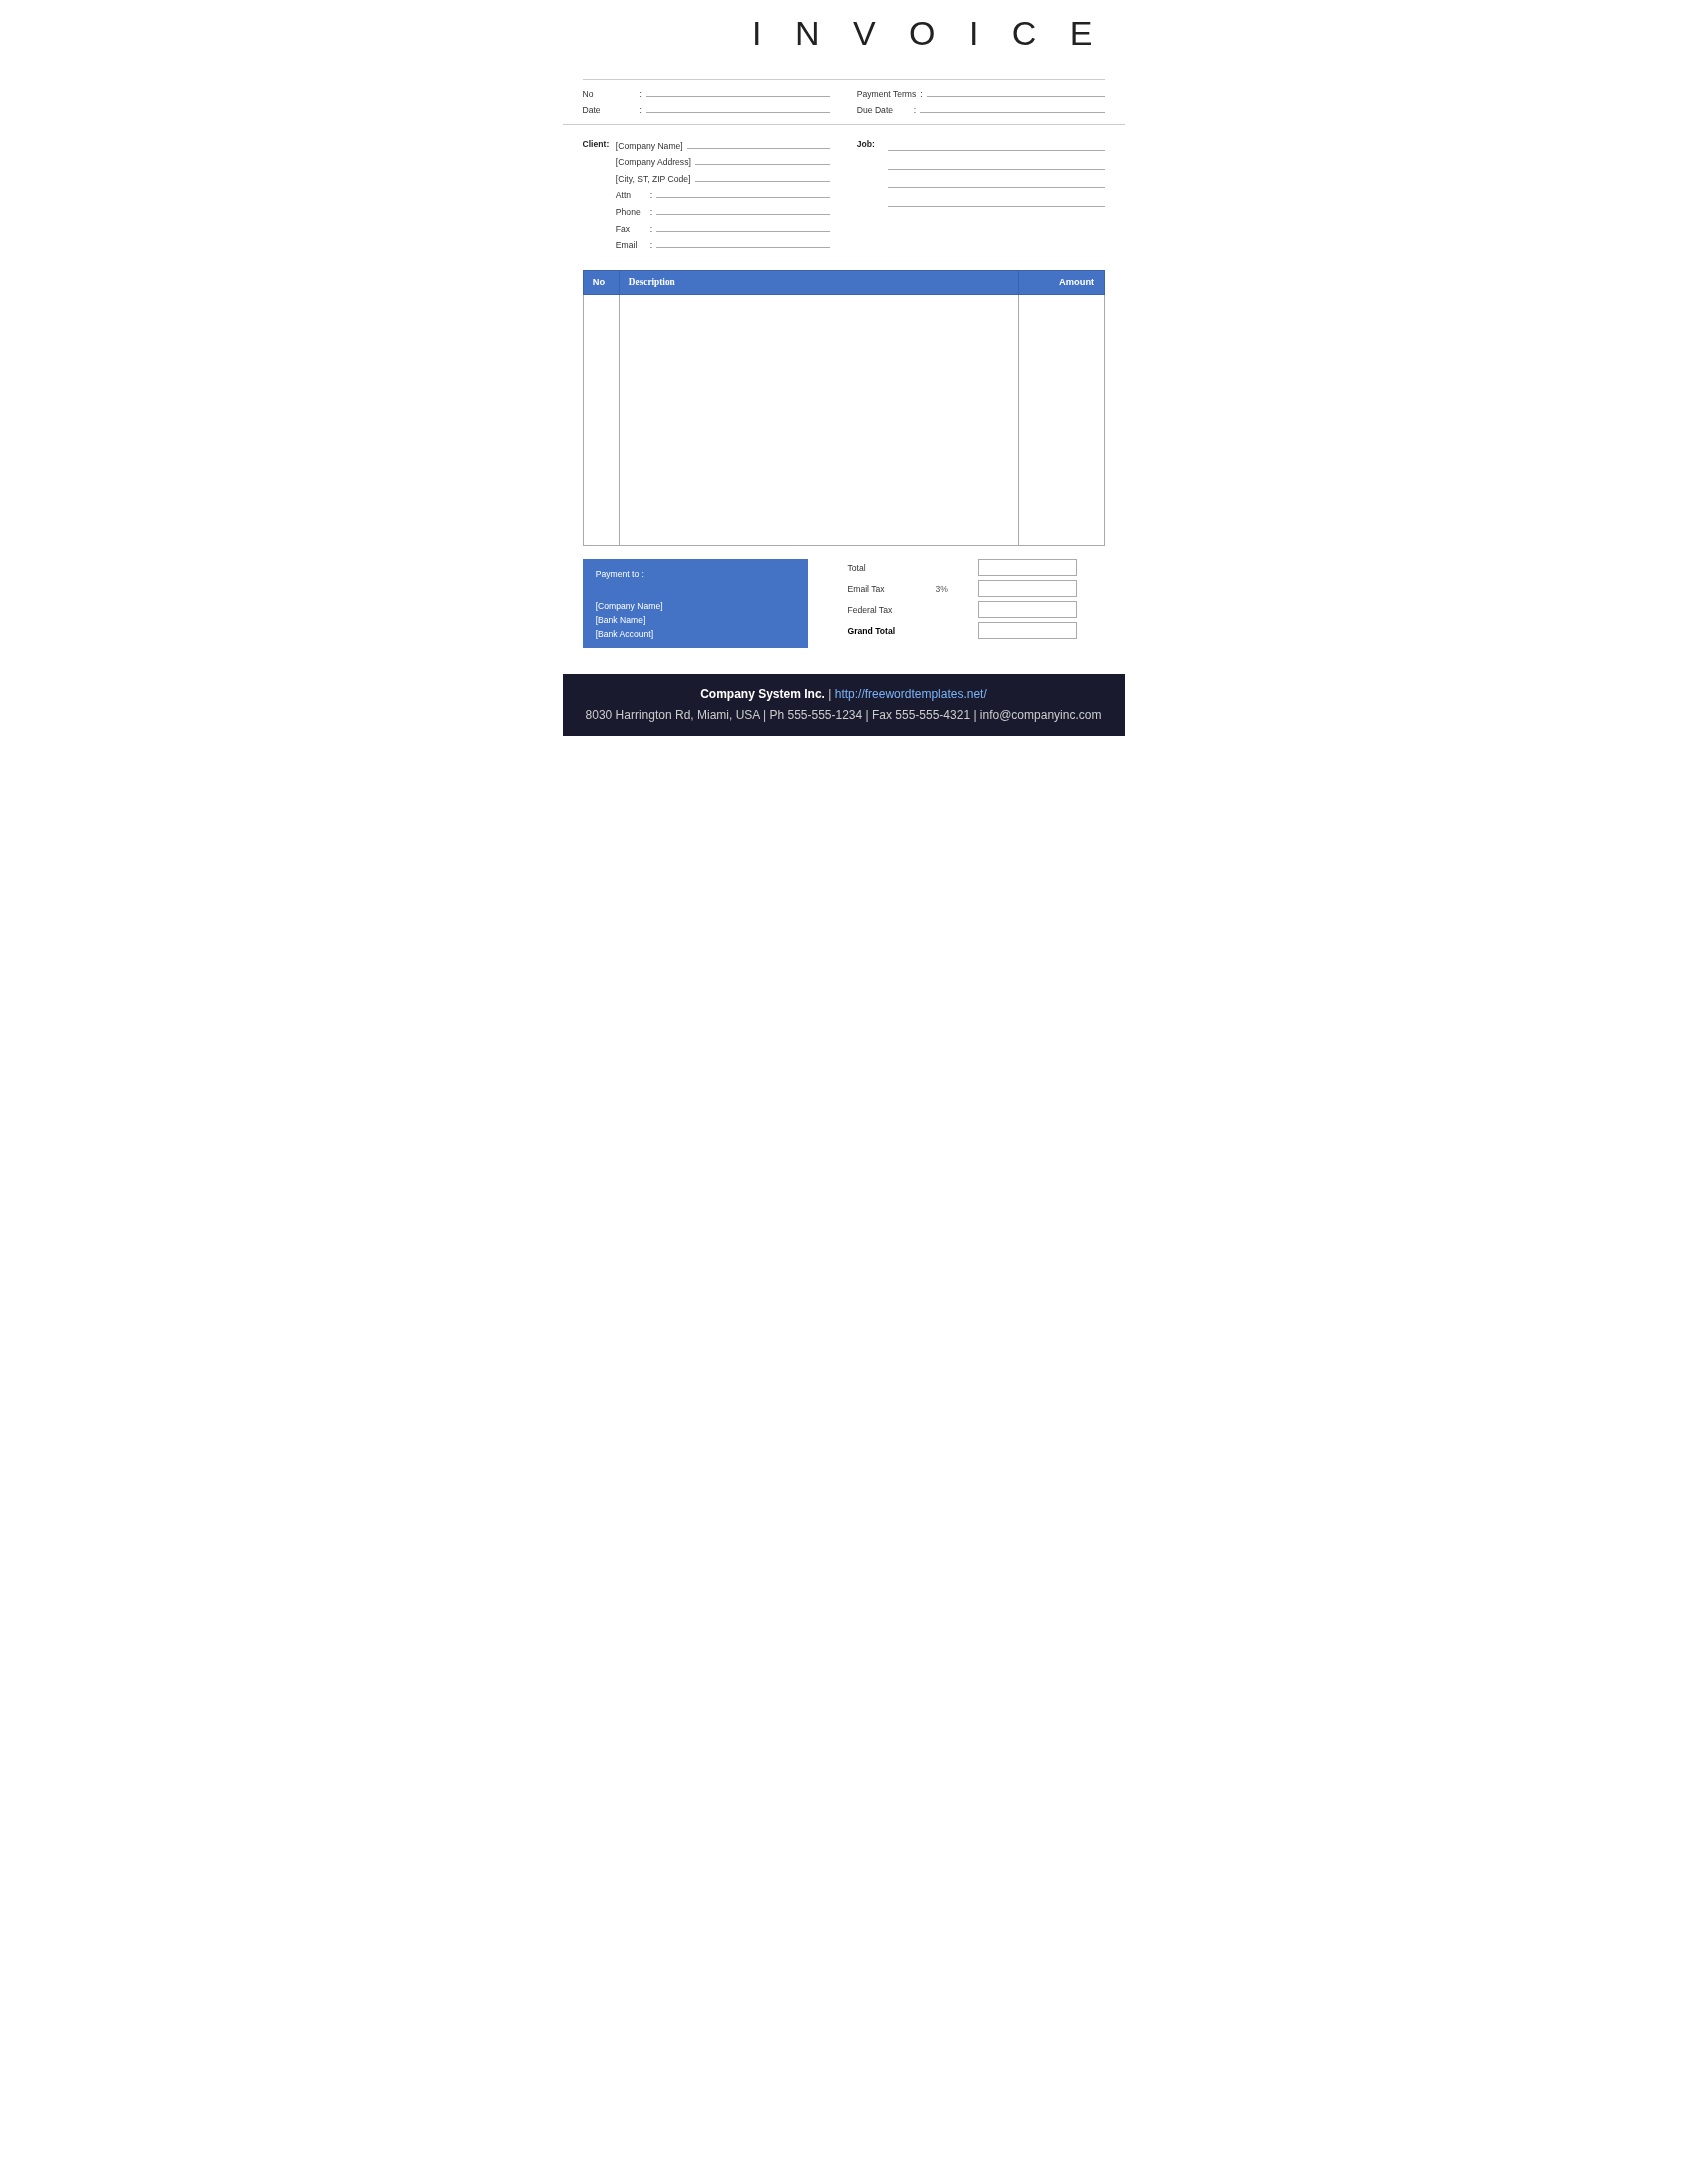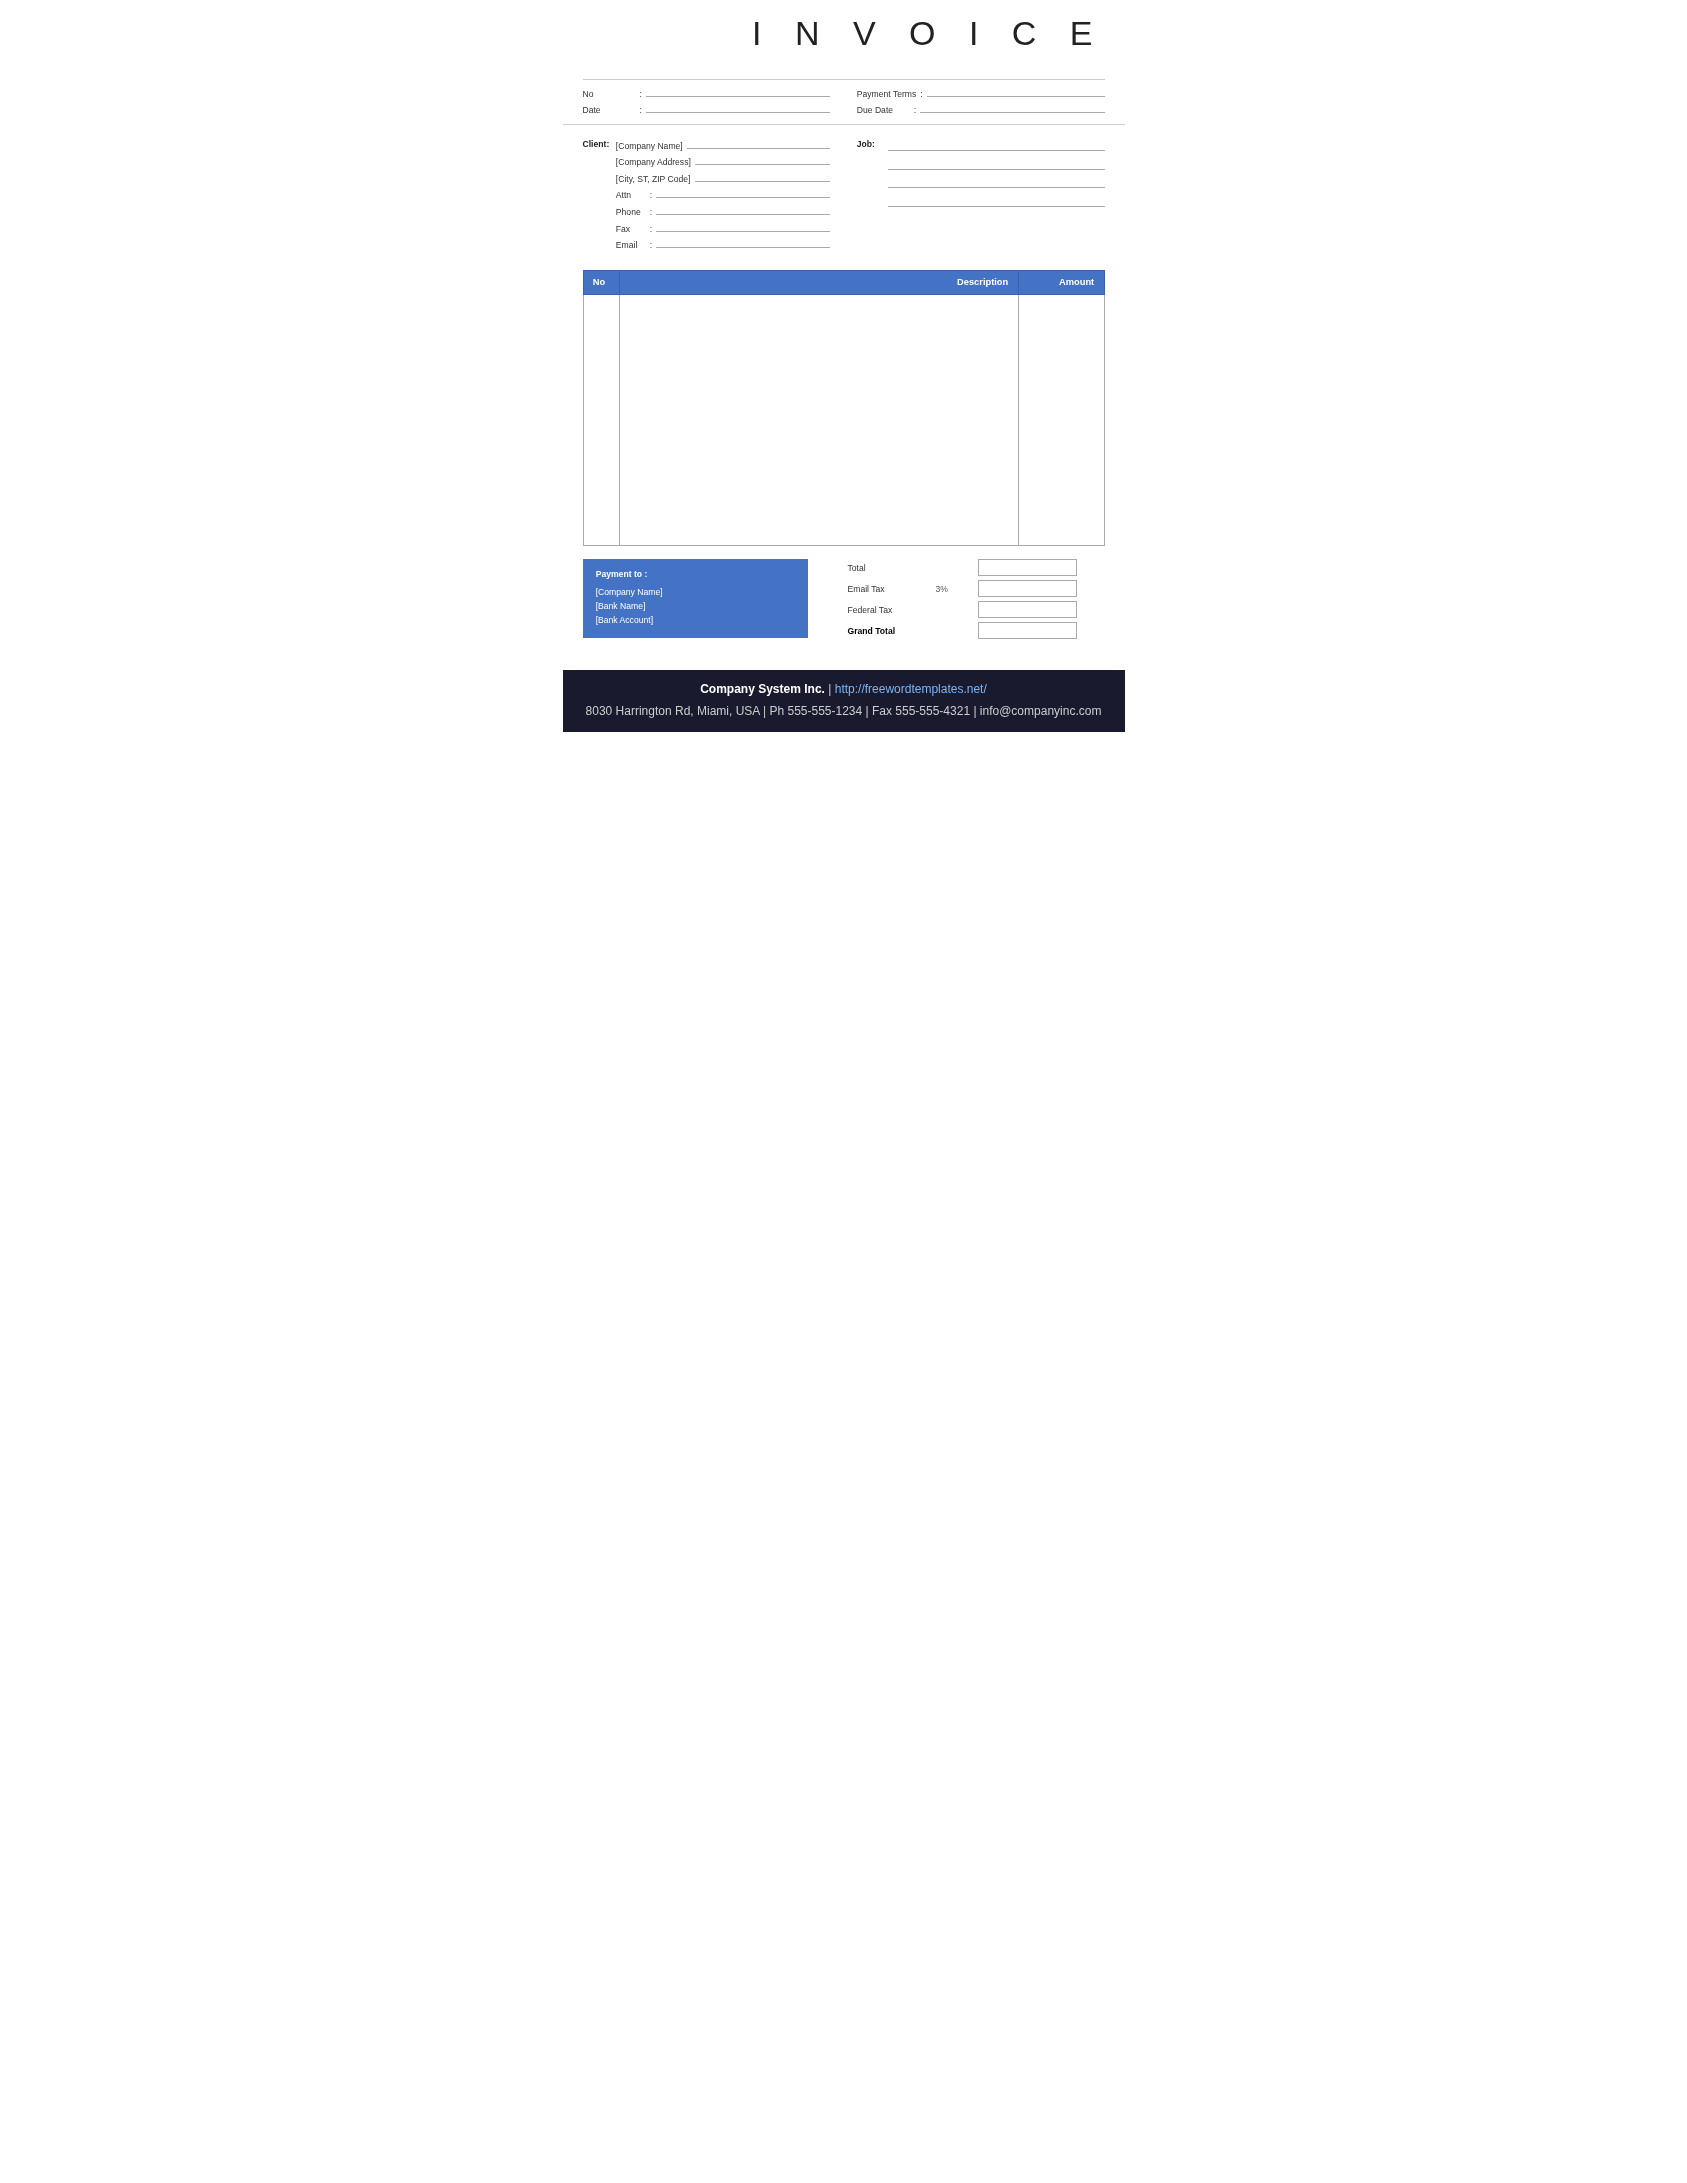--- a/index.html
+++ b/index.html
@@ -187,22 +187,22 @@
       background: #4472c4;
       color: #fff;
       padding: 9.3px 13.2px;
       width: 225px;
       min-height: 79px;
       display: flex;
       flex-direction: column;
       gap: 4px;
     }
     .payment-title {
-      font-weight: bold;
-      margin-bottom: 4px;
+      font-weight: normal;
+      margin-bottom: 18px;
     }
     .payment-line { }
 
     .totals-block {
       flex: 1;
       display: flex;
       flex-direction: column;
       gap: 0;
       margin-left: 20px;
     }
@@ -343,21 +343,21 @@
       <div class="job-line"></div>
       <div class="job-line"></div>
     </div>
   </div>
 </div>
 
 <table class="invoice-table" style="width: calc(100% - 40px);">
   <thead>
     <tr>
       <th class="no-col">No</th>
-      <th class="desc-col" style="text-align:right;">Description</th>
+      <th class="desc-col" style="text-align:left;font-family:Liberation Serif, serif;">Description</th>
       <th class="amount-col" style="text-align:right; width:86px;">Amount</th>
     </tr>
   </thead>
   <tbody>
     <tr class="tall-row">
       <td class="no-col"></td>
       <td class="desc-col"></td>
       <td class="amount-col-td"></td>
     </tr>
   </tbody>

